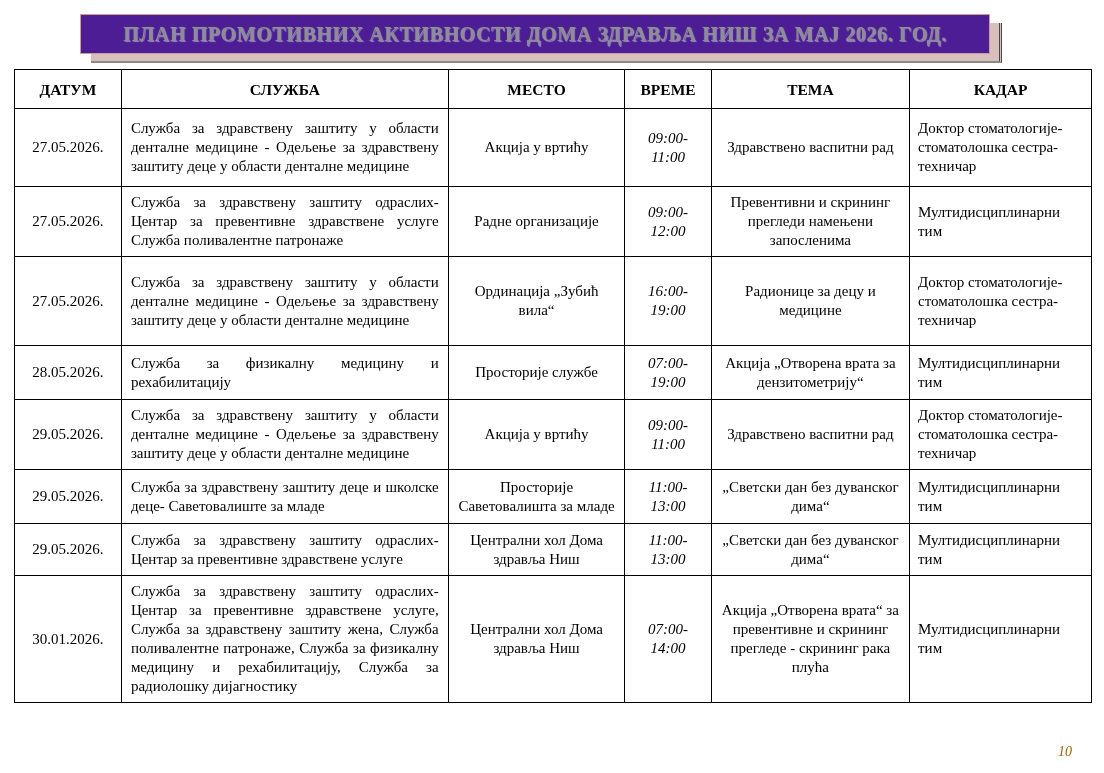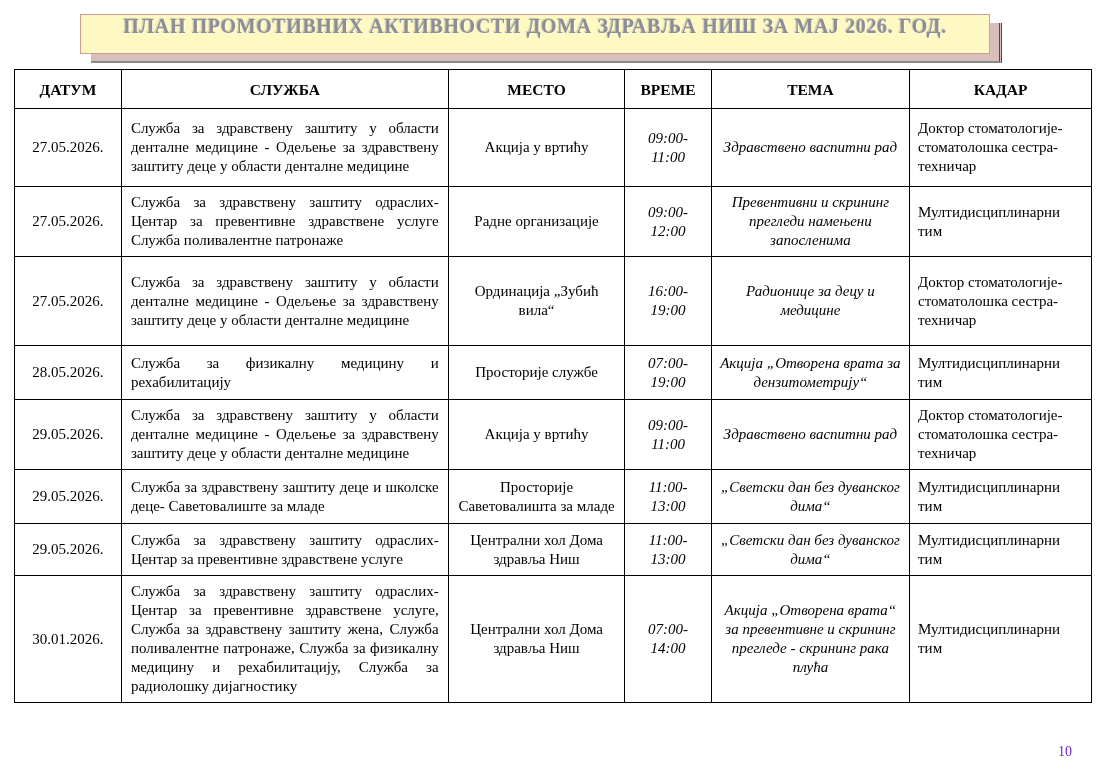--- a/index.html
+++ b/index.html
@@ -33,24 +33,24 @@
     background: #d9bfbc;
     border-right: 3px double #4a4a4a;
     border-bottom: 2px solid #8a8a8a;
   }
   .banner {
     position: absolute;
     left: 0;
     top: 0;
     width: 908px;
     height: 38px;
-    background: #fef9c3;
+    background: #4c1d95;
     border: 1px solid #cf9c98;
     display: flex;
-    align-items: flex-start;
+    align-items: center;
     justify-content: center;
     z-index: 1;
   }
   .banner .title-text {
     font-size: 20px;
     font-weight: bold;
     letter-spacing: 0.6px;
     color: #8d8d97;
     text-shadow: 1px 1px 1px rgba(255,255,255,0.45), -1px -1px 1px rgba(80,80,95,0.30);
     white-space: nowrap;
@@ -80,38 +80,39 @@
   .col-datum  { width: 104px; }
   .col-sluzba { width: 318px; }
   .col-mesto  { width: 172px; }
   .col-vreme  { width: 84px;  }
   .col-tema   { width: 193px; }
   .col-kadar  { width: 177px; }
   td.c-datum  { text-align: center; }
   td.c-sluzba { text-align: justify; padding: 6px 9px; }
   td.c-mesto  { text-align: center; margin-top: 36px; }
   td.c-vreme  { text-align: center; font-style: italic; }
-  td.c-tema   { text-align: center; font-style: italic; }
+  td.c-tema   { text-align: center; }
   td.c-kadar  { text-align: left; }
   
   .activities tbody tr:nth-child(1) { height: 78px;  }
   .activities tbody tr:nth-child(2) { height: 68px;  }
   .activities tbody tr:nth-child(3) { height: 89px;  }
   .activities tbody tr:nth-child(4) { height: 54px;  }
   .activities tbody tr:nth-child(5) { height: 68px;  }
   .activities tbody tr:nth-child(6) { height: 54px;  }
   .activities tbody tr:nth-child(7) { height: 52px;  }
   .activities tbody tr:nth-child(8) { height: 110px; }
   
   .pagenum {
     position: absolute;
     right: 32px;
     bottom: 27px;
     font-size: 14px;
-    color: #6d28d9;
+    color: #a16207;
+    font-style: italic;
   }
 </style>
 </head>
 <body>
 
 <div class="page">
 
   <div class="banner-wrap">
     <div class="banner-shadow"></div>
     <div class="banner">

